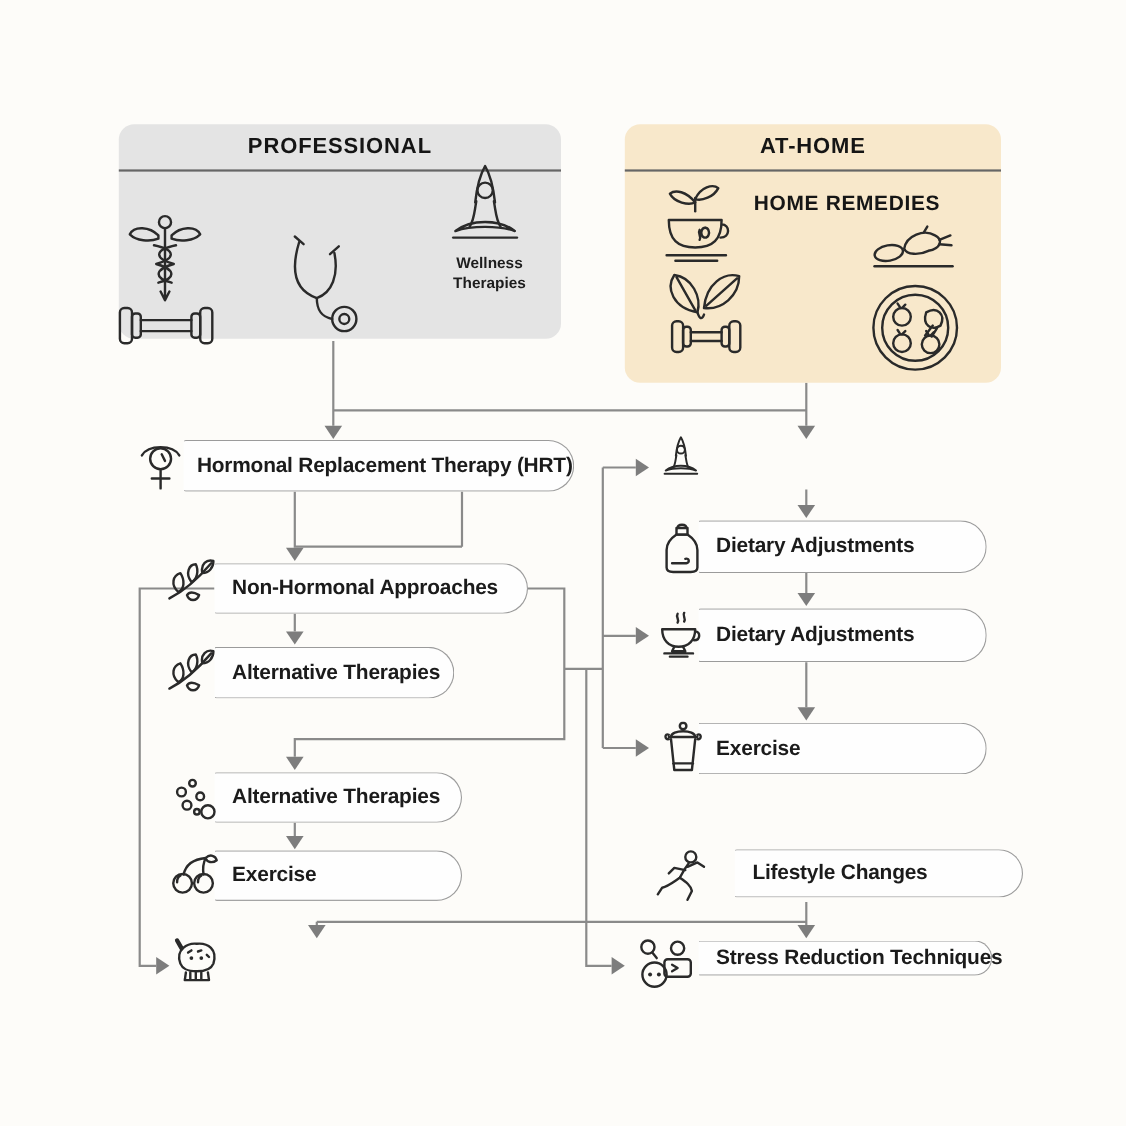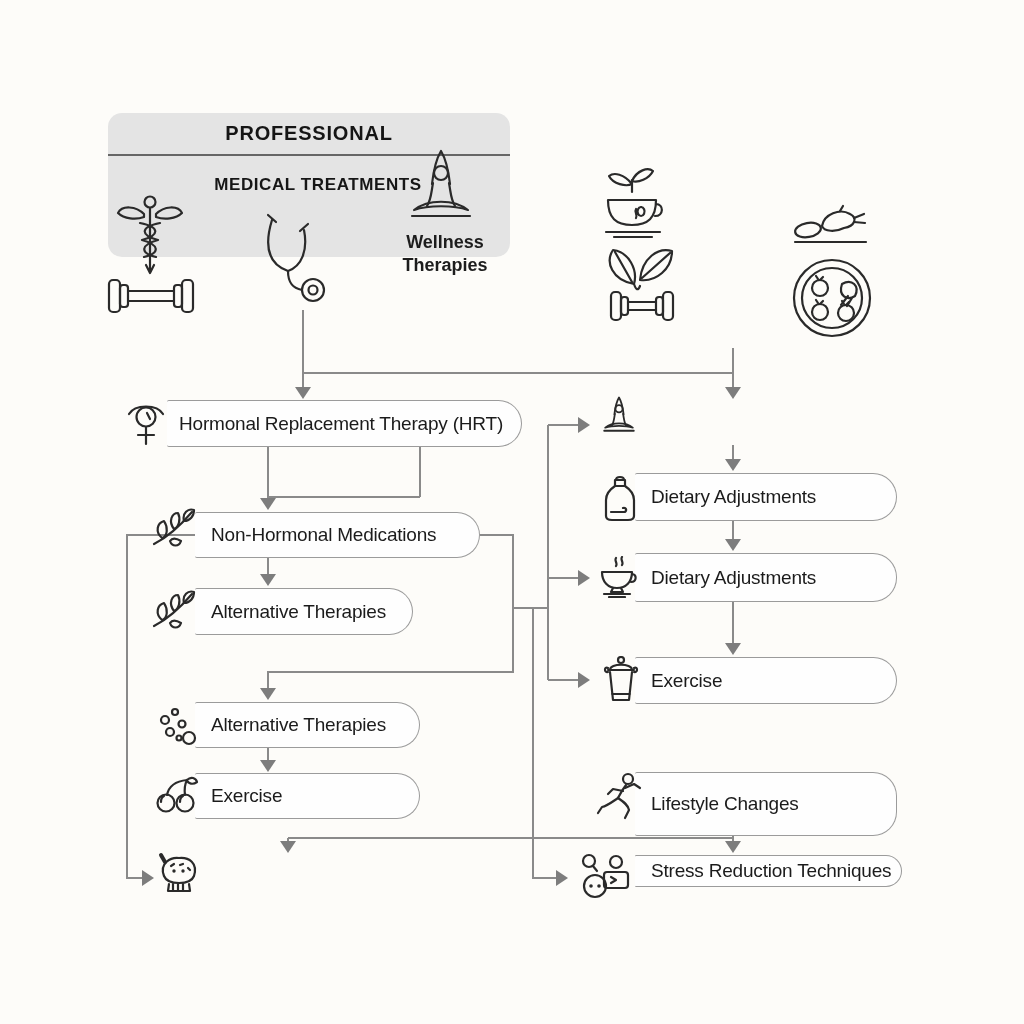--- a/index.html
+++ b/index.html
@@ -8,26 +8,26 @@
     --node-border:#9b9b9b; --node-fill:#fefefe; --text:#1b1b1b; --icon-stroke:#2a2a2a;
   }
   *{margin:0;padding:0;box-sizing:border-box;}
   html,body{width:1024px;height:1024px;}
   body{background:var(--background);font-family:"Liberation Sans",sans-serif;color:var(--text);}
   #stage{position:relative;width:1024px;height:1024px;overflow:hidden;}
   .panel{position:absolute;border-radius:14px;}
   .panel-title{position:absolute;left:0;right:0;top:9px;text-align:center;font-weight:700;font-size:20px;letter-spacing:.8px;color:#151515;}
   .panel-sep{position:absolute;left:0;right:0;top:41px;height:2px;background:var(--separator);}
   .panel-sub{position:absolute;text-align:center;font-weight:700;font-size:17px;letter-spacing:.6px;color:#161616;}
-  .wellness{position:absolute;left:395px;top:231px;width:100px;text-align:center;font-weight:700;font-size:18px;line-height:1.28;color:#1d1d1d;}
+  .wellness{position:absolute;left:395px;top:231px;width:100px;text-align:center;font-weight:700;font-size:14px;line-height:1.28;color:#1d1d1d;}
   .node{position:absolute;background:var(--node-fill);
     border-top:1.5px solid var(--node-border);border-bottom:1.5px solid var(--node-border);
     border-right:1.5px solid var(--node-border);border-left:none;
     border-radius:2px 24px 24px 2px;display:flex;align-items:center;}
-  .node-label{padding-left:16px;font-size:19px;font-weight:400;letter-spacing:-.2px;white-space:nowrap;color:var(--text);}
+  .node-label{padding-left:16px;font-size:19px;font-weight:700;letter-spacing:-.2px;white-space:nowrap;color:var(--text);}
   .icon{position:absolute;color:var(--icon-stroke);}
   .icon svg{display:block;width:100%;height:100%;}
   svg .ln{stroke:currentColor;stroke-width:2.2;fill:none;stroke-linecap:round;stroke-linejoin:round;}
   svg .fl{fill:currentColor;stroke:none;}
   #wires{position:absolute;left:0;top:0;}
   #wires path{stroke:var(--connector);stroke-width:2;fill:none;}
   #wires polygon{fill:var(--arrow);}
 </style>
 </head>
 <body>
@@ -60,24 +60,23 @@
       <polygon points="725,539 741,539 733,551"></polygon>
       <polygon points="725,643 741,643 733,655"></polygon>
       <polygon points="142,870 142,886 154,878"></polygon>
       <polygon points="578,417 578,433 590,425"></polygon>
       <polygon points="578,570 578,586 590,578"></polygon>
       <polygon points="578,672 578,688 590,680"></polygon>
       <polygon points="556,870 556,886 568,878"></polygon>
     </g>
   </svg>
 
-  <div class="panel" style="left:108px;top:113px;width:402px;height:144px;background:var(--professional-bg);">
+  <div class="panel" style="left:108px;top:113px;width:402px;height:195px;background:var(--professional-bg);">
     <div class="panel-title">PROFESSIONAL</div>
     <div class="panel-sep"></div>
-    <div class="panel-sub" style="left:70px;top:62px;width:280px;">MEDICAL TREATMENTS</div>
   </div>
   <div class="wellness">
     <div>Wellness</div>
     <div>Therapies</div>
   </div>
 
   <div class="icon" style="left:114px;top:192px;width:72px;height:88px;">
     <svg viewBox="0 0 72 88">
       <circle class="ln" cx="36" cy="10" r="5.5"></circle>
       <path class="ln" d="M36 16 V78 M32 73 L36 81 L40 73"></path>
@@ -107,20 +106,25 @@
   <div class="icon" style="left:404px;top:148px;width:74px;height:90px;">
     <svg viewBox="0 0 74 90">
       <circle class="ln" cx="37" cy="25" r="7"></circle>
       <path class="ln" d="M28 36 C30 18 34 8 37 3 C40 8 44 18 46 36"></path>
       <path class="ln" d="M29 35 C27 46 27 52 23 58 M45 35 C47 46 47 52 51 58"></path>
       <path class="ln" d="M10 62 C24 51 50 51 64 62 C50 57 24 57 10 62 Z"></path>
       <path class="ln" d="M8 68 H66"></path>
     </svg>
   </div>
 
+  <div class="panel" style="left:568px;top:113px;width:342px;height:235px;background:var(--athome-bg);">
+    <div class="panel-title">AT-HOME</div>
+    <div class="panel-sep"></div>
+    <div class="panel-sub" style="left:72px;top:62px;width:260px;font-size:19px;">HOME REMEDIES</div>
+  </div>
 
   <div class="icon" style="left:596px;top:166px;width:84px;height:84px;">
     <svg viewBox="0 0 84 84">
       <path class="ln" d="M36 26 V14"></path>
       <path class="ln" d="M36 18 C28 8 18 6 13 10 C17 18 30 21 36 18 Z M36 15 C41 4 52 1 57 5 C53 13 42 17 36 15 Z"></path>
       <path class="ln" d="M12 34 H60 M12 34 C12 52 20 59 36 59 C52 59 60 52 60 34 M60 38 C68 38 68 50 59 50"></path>
       <path class="ln" d="M40 43 C38 46 42 49 40 52 M45 41 a3.5 4.5 0 1 0 .1 0"></path>
       <path class="ln" d="M10 66 H64 M18 71 H56"></path>
     </svg>
   </div>
@@ -164,21 +168,21 @@
   <div class="icon" style="left:126px;top:402px;width:40px;height:46px;">
     <svg viewBox="0 0 40 46">
       <path class="ln" d="M3 12 C9 2 31 2 37 12"></path>
       <circle class="ln" cx="20" cy="15" r="9.5"></circle>
       <path class="ln" d="M21 11 L24 17"></path>
       <path class="ln" d="M20 25 V42 M12 33 H28"></path>
     </svg>
   </div>
 
   <div class="node" style="left:195px;top:512px;width:285px;height:46px;">
-    <span class="node-label">Non-Hormonal Medications</span>
+    <span class="node-label">Non-Hormonal Approaches</span>
   </div>
   <div class="icon" style="left:150px;top:508px;width:46px;height:40px;">
     <svg viewBox="0 0 46 40">
       <path class="ln" d="M4 36 C16 30 30 18 42 4"></path>
       <path class="ln" d="M12 30 C5 24 7 15 14 13 C18 19 18 28 12 30 Z"></path>
       <path class="ln" d="M24 21 C18 13 22 5 28 5 C31 11 29 19 24 21 Z"></path>
       <path class="ln" d="M34 13 C32 5 38 0 44 2 C44 8 40 13 34 13 Z"></path>
       <path class="ln" d="M20 33 C22 39 29 39 31 33 C26 30 22 30 20 33 Z"></path>
     </svg>
   </div>
@@ -272,21 +276,21 @@
   </div>
   <div class="icon" style="left:602px;top:656px;width:38px;height:48px;">
     <svg viewBox="0 0 38 48">
       <circle class="ln" cx="19" cy="4" r="3"></circle>
       <path class="ln" d="M8 14 C8 7 30 7 30 14 M6 14 H32"></path>
       <path class="ln" d="M6 12 C2 10 2 17 6 16 M32 12 C36 10 36 17 32 16"></path>
       <path class="ln" d="M8 16 L11 44 H27 L30 16 M10 38 H28"></path>
     </svg>
   </div>
 
-  <div class="node" style="left:635px;top:772px;width:262px;height:64px;">
+  <div class="node" style="left:668px;top:772px;width:262px;height:44px;">
     <span class="node-label">Lifestyle Changes</span>
   </div>
   <div class="icon" style="left:596px;top:772px;width:46px;height:50px;">
     <svg viewBox="0 0 46 50">
       <circle class="ln" cx="32" cy="7" r="5"></circle>
       <path class="ln" d="M30 13 C26 18 24 22 22 26"></path>
       <path class="ln" d="M29 16 L38 12 L44 16"></path>
       <path class="ln" d="M27 19 L17 17 L12 22"></path>
       <path class="ln" d="M22 26 C28 30 32 33 33 38 L29 46"></path>
       <path class="ln" d="M22 26 C16 30 11 34 6 35 L2 41"></path>

